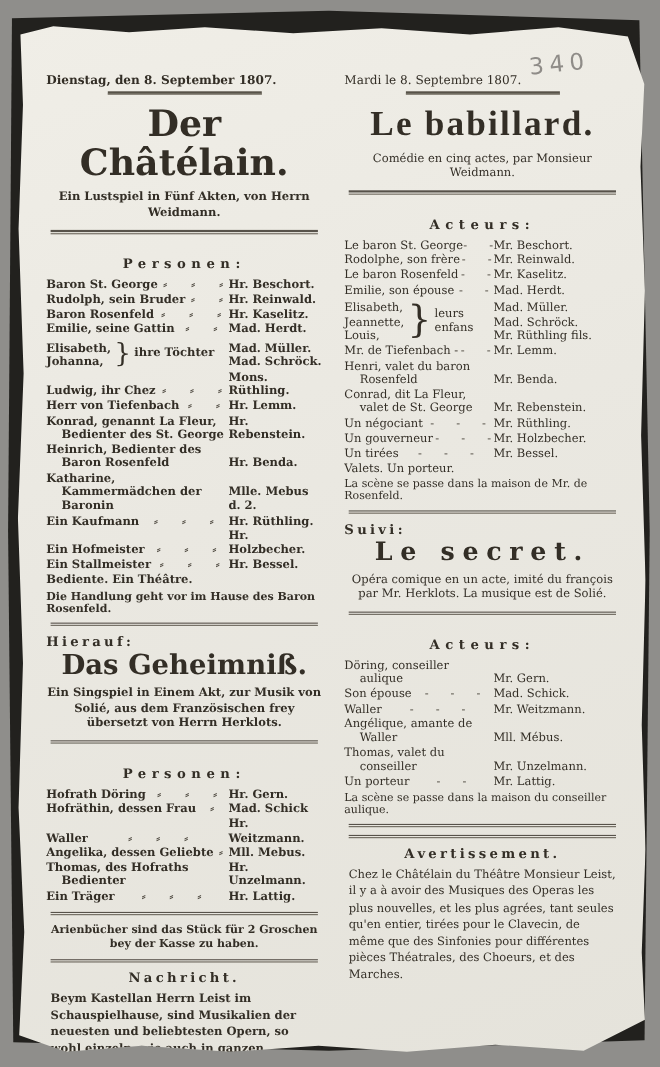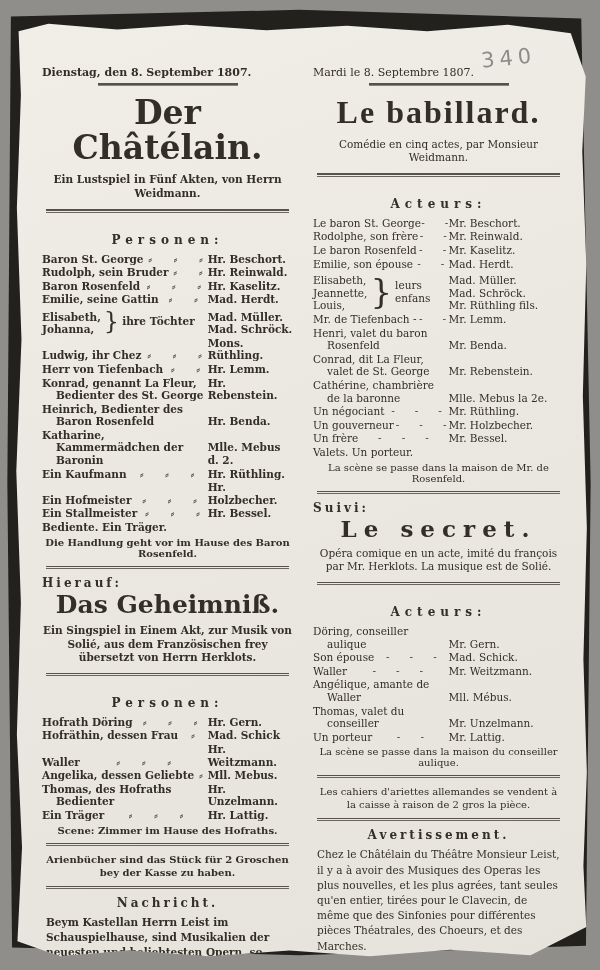--- a/index.html
+++ b/index.html
@@ -50,21 +50,21 @@
   .role{flex:0 1 auto;padding-left:14px;text-indent:-14px;}
   .sep{flex:1;text-align:center;white-space:pre;overflow:hidden;color:#4a453c;}
   .actor{flex:0 0 auto;text-align:left;}
   .de .actor,.de .gactors{width:34%;}
   .fr .actor,.fr .gactors{width:46%;}
   .names,.gactors{white-space:pre-line;}
   .brace{align-self:center;font-weight:400;margin:0 3px;}
   .de .brace{font-size:24px;}
   .fr .brace{font-size:34px;}
   .glabel{align-self:center;flex:1;}
-  .note{text-align:center;font-size:10px;margin:3px 0 2px 0;}
+  .note{font-size:10px;margin:3px 0 2px 0;}
   .pre{font-size:12px;letter-spacing:3px;margin:6px 0 2px 0;font-weight:700;}
   .t2{margin:2px 0 6px 0;text-align:center;font-size:25px;line-height:1.05;font-weight:700;}
   .fr .t2{letter-spacing:7px;font-size:23px;}
   .arias{text-align:center;font-size:10px;line-height:1.3;margin:2px 4px;}
   .nhead{text-align:center;font-size:12px;letter-spacing:3px;margin:4px 0 5px 0;font-weight:700;}
   .ntext{font-size:10.5px;line-height:1.45;padding:0 4px;text-align:left;}
 </style>
 </head>
 <body>
 
@@ -184,21 +184,21 @@
 
             <div class="row">
               <span class="role">Ein Stallmeister</span>
 
               <span class="sep">⸗      ⸗      ⸗</span>
               <span class="actor">Hr. Bessel.</span>
 
             </div>
 
             <div class="row">
-              <span class="role">Bediente.    Ein Träger.</span>
+              <span class="role">Bediente.    Ein Théâtre.</span>
 
               <span class="sep"></span>
 
             </div>
           </div>
         <div class="note">Die Handlung geht vor im Hause des Baron Rosenfeld.</div>
         <div class="rule"></div>
         <div class="pre">Hierauf:</div>
         <h2 class="t2">Das Geheimniß.</h2>
         <p class="sub">Ein Singspiel in Einem Akt, zur Musik von Solié, aus dem Französischen frey übersetzt von Herrn Herklots.</p>
@@ -235,21 +235,20 @@
               <span class="sep"></span>
               <span class="actor">Hr. Unzelmann.</span>
             </div>
 
             <div class="row">
               <span class="role">Ein Träger</span>
               <span class="sep">⸗      ⸗      ⸗</span>
               <span class="actor">Hr. Lattig.</span>
             </div>
           </div>
-        <div class="note">Scene: Zimmer im Hause des Hofraths.</div>
         <div class="rule"></div>
         <div class="arias">Arienbücher sind das Stück für 2 Groschen bey der Kasse zu haben.</div>
         <div class="rule"></div>
         <div class="nhead">Nachricht.</div>
         <div class="ntext">Beym Kastellan Herrn Leist im Schauspielhause, sind Musikalien der neuesten und beliebtesten Opern, so wohl einzeln, wie auch in ganzen Klavierauszügen; desgleichen mehrere zu Schauspielen komponirte Sinfonien, Chöre und Märsche, zu haben.</div>
 
       </div>
 
       <div class="col fr">
         <div class="date">Mardi le 8. Septembre 1807.</div>
@@ -322,46 +321,39 @@
             </div>
 
             <div class="row">
               <span class="role">Conrad, dit La Fleur, valet de St. George</span>
 
               <span class="sep">-    -</span>
               <span class="actor">Mr. Rebenstein.</span>
 
             </div>
 
-            <div class="row">
-              <span class="role">Cathérine, chambrière de la baronne</span>
-
-              <span class="sep"></span>
-              <span class="actor">Mlle. Mebus la 2e.</span>
-
-            </div>
 
             <div class="row">
               <span class="role">Un négociant</span>
 
               <span class="sep">-      -      -</span>
               <span class="actor">Mr. Rüthling.</span>
 
             </div>
 
             <div class="row">
               <span class="role">Un gouverneur</span>
 
               <span class="sep">-      -      -</span>
               <span class="actor">Mr. Holzbecher.</span>
 
             </div>
 
             <div class="row">
-              <span class="role">Un frère</span>
+              <span class="role">Un tirées</span>
 
               <span class="sep">-      -      -</span>
               <span class="actor">Mr. Bessel.</span>
 
             </div>
 
             <div class="row">
               <span class="role">Valets.    Un porteur.</span>
 
               <span class="sep"></span>
@@ -408,21 +400,20 @@
             </div>
 
             <div class="row">
               <span class="role">Un porteur</span>
               <span class="sep">-      -</span>
               <span class="actor">Mr. Lattig.</span>
             </div>
           </div>
         <div class="note">La scène se passe dans la maison du conseiller aulique.</div>
         <div class="rule"></div>
-        <div class="arias">Les cahiers d'ariettes allemandes se vendent à la caisse à raison de 2 gros la pièce.</div>
         <div class="rule"></div>
         <div class="nhead">Avertissement.</div>
         <div class="ntext">Chez le Châtélain du Théâtre Monsieur Leist, il y a à avoir des Musiques des Operas les plus nouvelles, et les plus agrées, tant seules qu'en entier, tirées pour le Clavecin, de même que des Sinfonies pour différentes pièces Théatrales, des Choeurs, et des Marches.</div>
 
       </div>
 
     </div>
   </div>
 </div>
 

